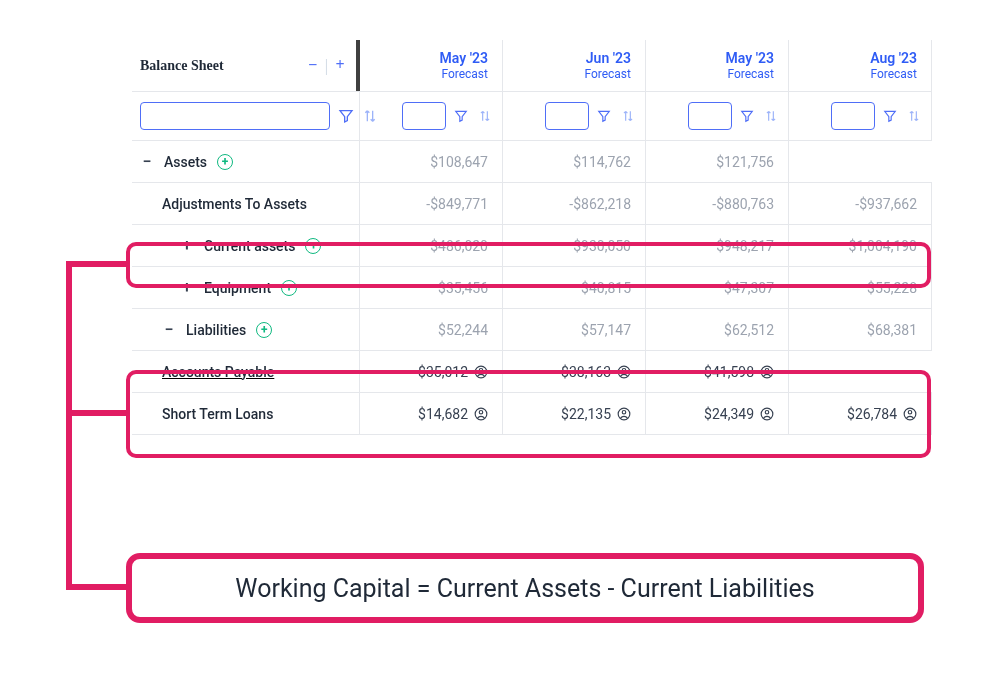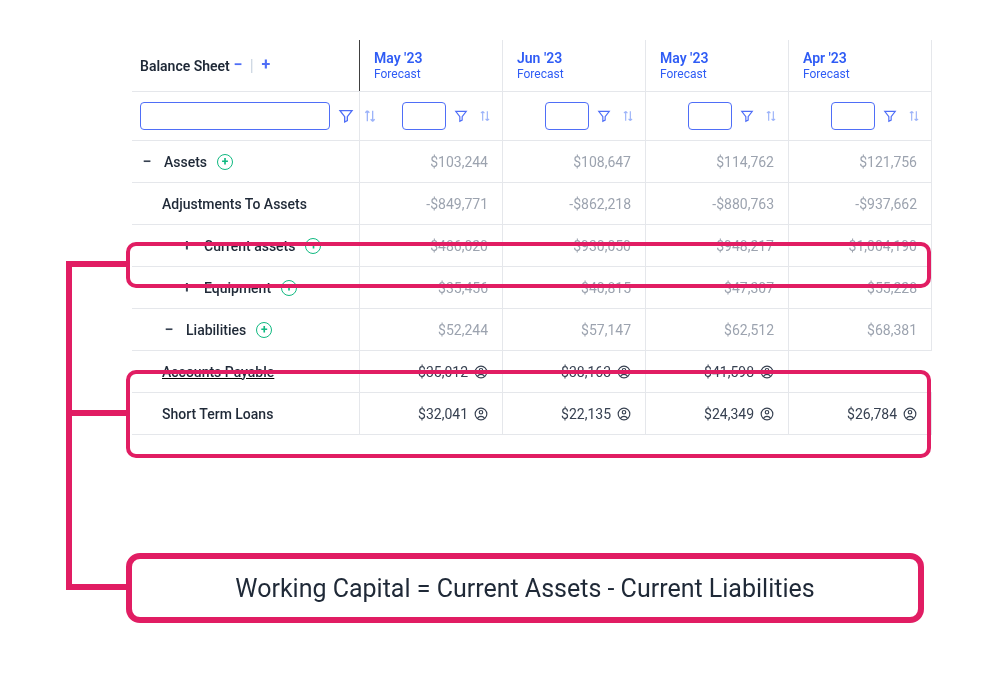--- a/index.html
+++ b/index.html
@@ -19,22 +19,23 @@
     }
     .header-row {
       display: flex;
       border-bottom: 1px solid #e5e7eb;
     }
     .title-cell {
       width: 228px;
       padding: 12px 8px;
       display: flex;
       align-items: center;
-      justify-content: flex-start;
-      border-right: 1px solid #404040;
+      justify-content: space-between;
+      border-right: 4px solid #404040;
+      font-family: Liberation Serif, serif;
     }
     .title-text {
       font-size: 14px;
       font-weight: 600;
       color: #1f2937;
     }
     .expand-controls {
       display: flex;
       gap: 4px;
       color: #4f6ef7;
@@ -46,20 +47,21 @@
       align-items: center;
       justify-content: center;
       font-size: 16px;
       font-weight: bold;
       color: #4f6ef7;
       cursor: pointer;
     }
     .period-cell {
       width: 143px;
       padding: 10px 14px;
+      text-align: right;
       border-right: 1px solid #e5e7eb;
     }
     .period-label {
       font-size: 14px;
       font-weight: 600;
       color: #2f5cf5;
     }
     .period-sub {
       font-size: 12px;
       color: #2f5cf5;
@@ -220,21 +222,21 @@
     </div>
     <div class="period-cell">
       <div class="period-label">Jun '23</div>
       <div class="period-sub">Forecast</div>
     </div>
     <div class="period-cell">
       <div class="period-label">May '23</div>
       <div class="period-sub">Forecast</div>
     </div>
     <div class="period-cell">
-      <div class="period-label">Apr '23</div>
+      <div class="period-label">Aug '23</div>
       <div class="period-sub">Forecast</div>
     </div>
   </div>
 
   <div class="filter-row">
     <div class="filter-left">
       <input class="search-input-main" type="text" style="">
       <span class="icon-btn">
         <svg width="16" height="16" viewBox="0 0 24 24" fill="none" stroke="#4f6ef7" stroke-width="2">
             <path d="M3 4h18l-7 9v6l-4 2v-8L3 4z"></path>
@@ -301,23 +303,20 @@
   </div>
 
   <div id="rows-container">
       <div class="data-row">
         <div class="label-cell" style="padding-left: 8px;">
           <span class="expand-icon">−</span>
           <span class="row-label">Assets</span>
           <span class="add-circle">+</span>
         </div>
         <div class="value-cell muted">
-          <span>$103,244</span>
-        </div>
-        <div class="value-cell muted">
           <span>$108,647</span>
         </div>
         <div class="value-cell muted">
           <span>$114,762</span>
         </div>
         <div class="value-cell muted">
           <span>$121,756</span>
         </div>
       </div>
       <div class="data-row">
@@ -427,21 +426,21 @@
               <path d="M6 20c1-3 4-4 6-4s5 1 6 4"></path>
             </svg>
           </span>
         </div>
       </div>
       <div class="data-row">
         <div class="label-cell" style="padding-left: 30px; text-align: center;">
           <span class="row-label">Short Term Loans</span>
         </div>
         <div class="value-cell dark">
-          <span>$32,041</span>
+          <span>$14,682</span>
           <span class="person-icon">
             <svg width="14" height="14" viewBox="0 0 24 24" fill="none" stroke="#374151" stroke-width="2">
               <circle cx="12" cy="12" r="10"></circle>
               <circle cx="12" cy="9" r="3"></circle>
               <path d="M6 20c1-3 4-4 6-4s5 1 6 4"></path>
             </svg>
           </span>
         </div>
         <div class="value-cell dark">
           <span>$22,135</span>

